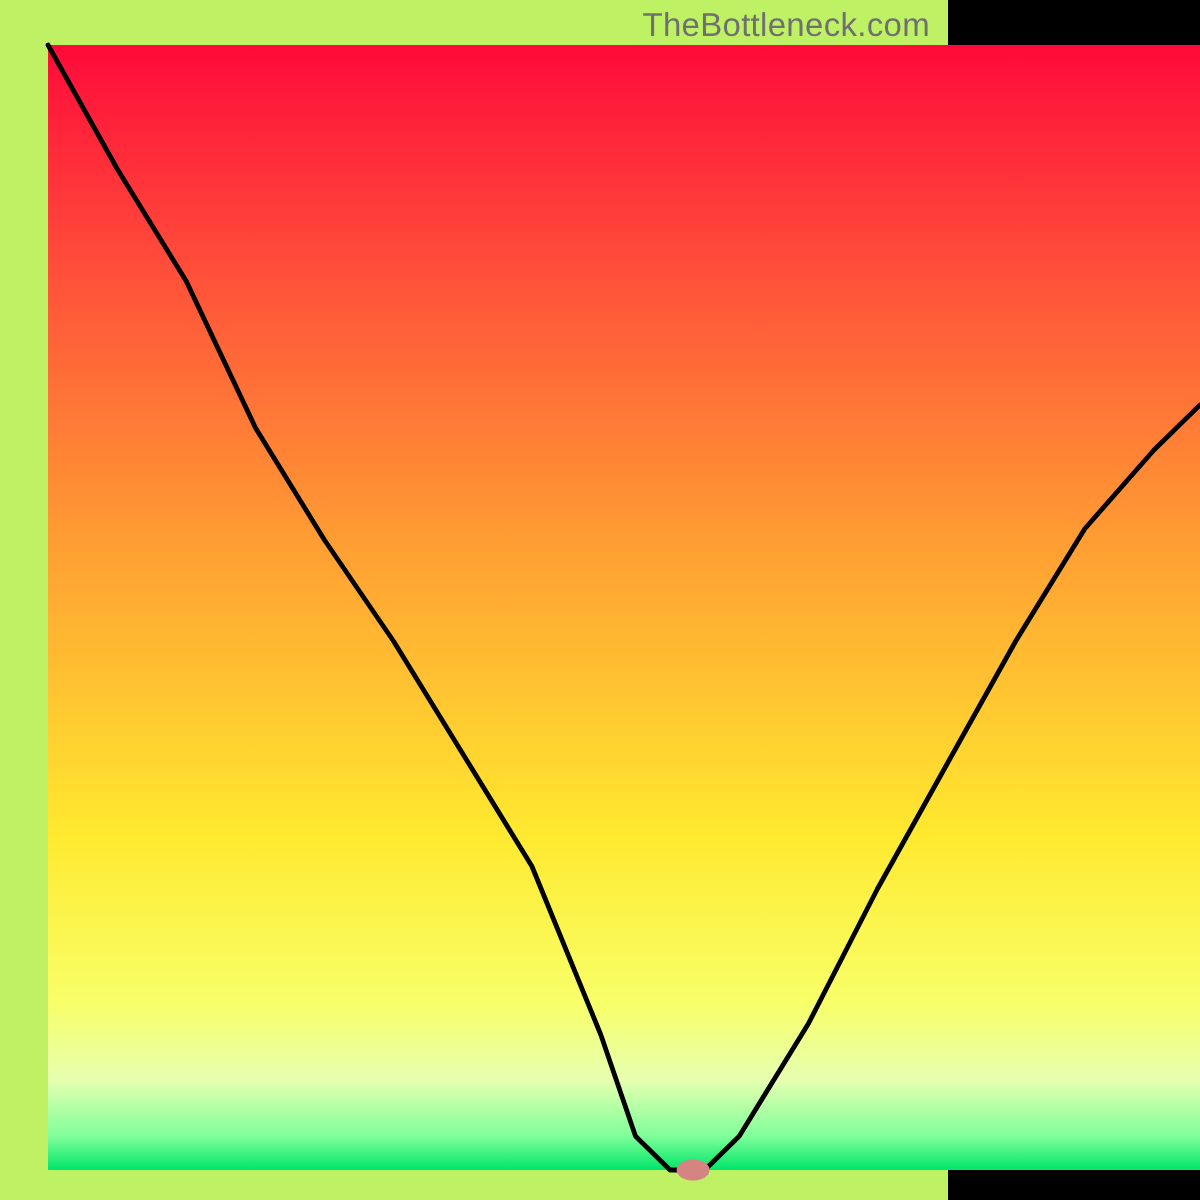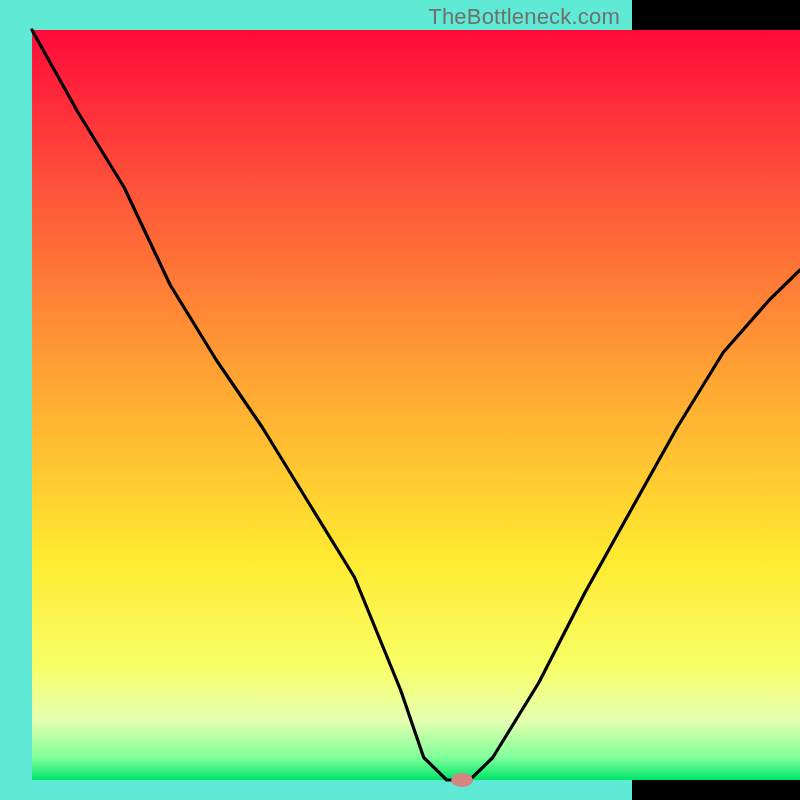--- a/index.html
+++ b/index.html
@@ -7,21 +7,21 @@
     padding: 0;
     width: 800px;
     height: 800px;
     background: #000;
     overflow: hidden;
   }
   .stage {
     position: relative;
     width: 632px;
     height: 800px;
-    background: #5eead4;
+    background: #bef264;
   }
   svg {
     position: absolute;
     top: 0;
     left: 0;
   }
   .watermark {
     position: absolute;
     top: 4px;
     right: 12px;

